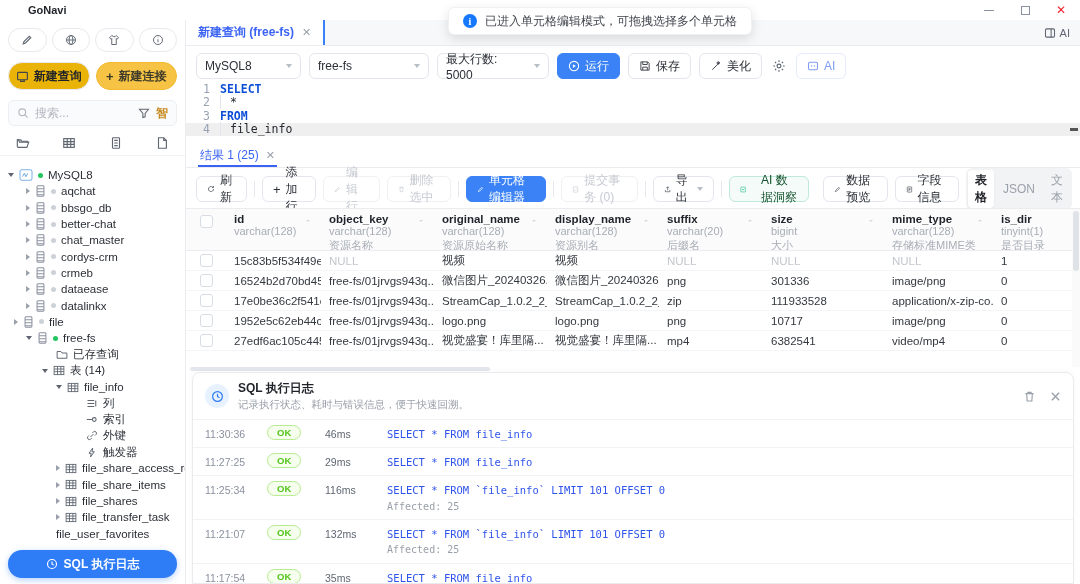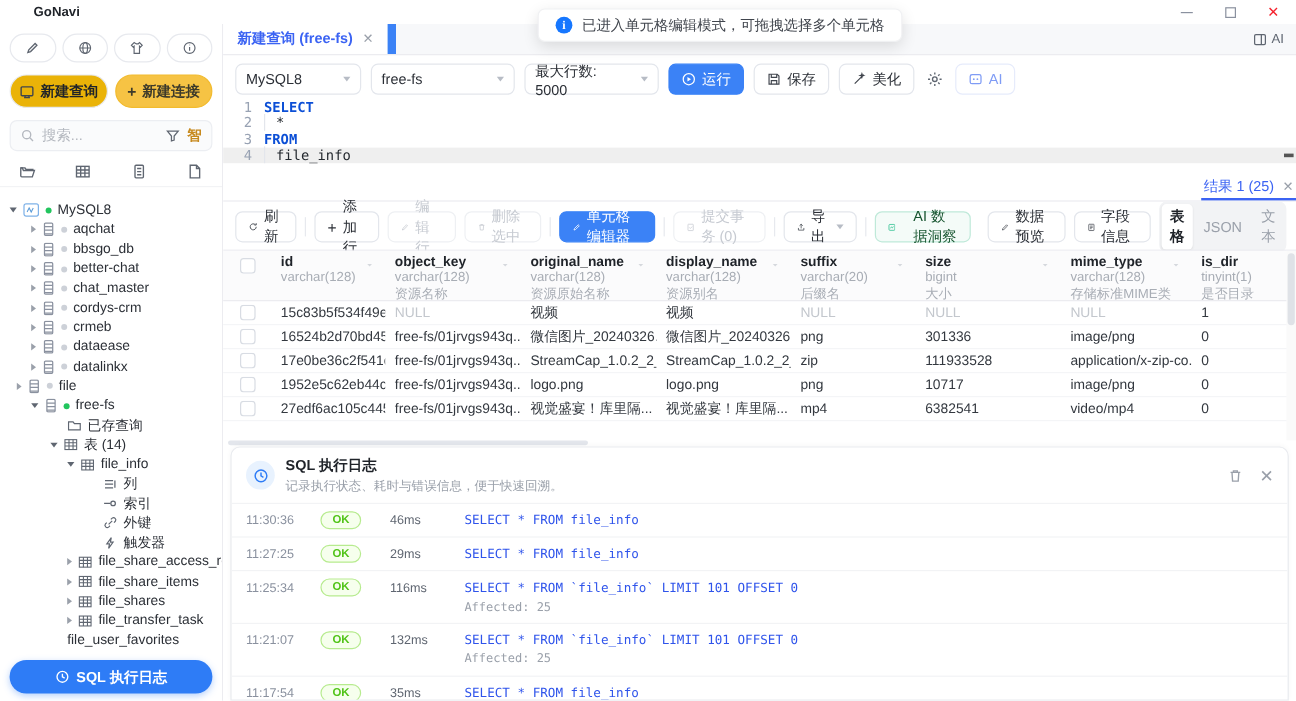--- a/index.html
+++ b/index.html
@@ -39,21 +39,21 @@
   .dot.green { background:#22c55e; }
   .dot.gray { background:#cdd1d8; }
   .ticon { display:flex; align-items:center; flex:none; }
 
   .log-btn { position:absolute; left:8px; right:8px; bottom:6px; height:28px; background:#2e7cf6; border-radius:14px; color:#fff; display:flex; align-items:center; justify-content:center; gap:6px; font-size:12px; font-weight:600; box-shadow:0 2px 6px rgba(46,124,246,.35); }
 
   
   .main { position:absolute; left:186px; top:20px; right:0; bottom:0; background:#fff; }
 
   .tabbar { position:absolute; top:0; left:0; right:0; height:26px; background:#f7f8fa; border-bottom:1px solid #ececf0; display:flex; align-items:stretch; }
-  .etab { background:#fff; padding:0 12px; display:flex; align-items:center; gap:8px; border-right:7px solid #3b82f6; font-size:12px; color:#3b63f3; font-weight:600; }
+  .etab { background:#fff; padding:0 12px; display:flex; align-items:center; gap:8px; border-right:2px solid #3b82f6; font-size:12px; color:#3b63f3; font-weight:600; }
   .etab .x, .rtab .x { color:#9aa0aa; font-weight:400; font-size:11px; }
   .tab-right { margin-left:auto; display:flex; align-items:center; padding-right:10px; gap:4px; color:#5f6671; font-size:11px; }
 
   .toolbar { position:absolute; top:32px; left:10px; right:10px; height:28px; display:flex; align-items:center; gap:8px; }
   .select { height:26px; border:1px solid #e3e6ec; border-radius:6px; background:#fff; display:flex; align-items:center; justify-content:space-between; padding:0 8px; color:#2b2f36; font-size:12px; gap:8px; }
   .sel-caret { width:0; height:0; border-left:3.5px solid transparent; border-right:3.5px solid transparent; border-top:4px solid #b7bcc5; }
   .btn { height:26px; border:1px solid #e3e6ec; border-radius:6px; background:#fff; display:flex; align-items:center; gap:5px; padding:0 10px; font-size:12px; color:#2b2f36; cursor:default; }
   .btn.primary { background:#3b82f6; border-color:#3b82f6; color:#fff; }
   .btn.ai-light { color:#7f9cf5; border-color:#e6ebfb; }
   .gearbtn { border:none; background:none; padding:0 2px; }
@@ -61,21 +61,21 @@
   .editor { position:absolute; top:62px; left:0; right:0; height:62px; font-family:"DejaVu Sans Mono","Liberation Mono",monospace; font-size:11.5px; }
   .eline { height:13.5px; display:flex; align-items:center; }
   .eline.active { background:#efefef; }
   .gutter { width:34px; text-align:right; padding-right:10px; color:#98a2b3; flex:none; }
   .code { white-space:pre; color:#24292f; }
   .code.kw { color:#0c4fd6; font-weight:600; }
   .indent { border-left:1px solid #e3e6ec; padding-left:9px; }
   .escroll { position:absolute; right:2px; top:0; width:8px; height:62px; }
   .escroll .mark { position:absolute; top:46px; left:0; width:8px; height:3px; background:#555; }
 
-  .result-tabs { position:absolute; top:126px; left:0; right:0; height:22px; border-bottom:1px solid #ececf0; display:flex; align-items:stretch; padding-left:12px;justify-content:flex-end; }
+  .result-tabs { position:absolute; top:126px; left:0; right:0; height:22px; border-bottom:1px solid #ececf0; display:flex; align-items:stretch; padding-left:12px; }
   .rtab { display:flex; align-items:center; gap:7px; color:#3b63f3; font-size:12px; border-bottom:2px solid #3b63f3; padding:0 2px; }
 
   .result-toolbar { position:absolute; top:154px; left:10px; right:8px; height:30px; display:flex; align-items:center; gap:7px; }
   .vsep { width:1px; height:16px; background:#e7e9ee; flex:none; }
   .btn.disabled { color:#c6cad1; border-color:#eef0f3; }
   .btn.disabled svg { stroke:#c6cad1 !important; }
   .btn.green { color:#14532d; border-color:#bfe9d9; background:#f4fbf8;gap:15px; }
   .spacer { flex:1; }
   .seg { display:flex; align-items:center; background:#f2f3f5; border-radius:6px; padding:2px; gap:2px; }
   .seg span { padding:2px 7px; font-size:12px; color:#9aa0aa; border-radius:4px; }

